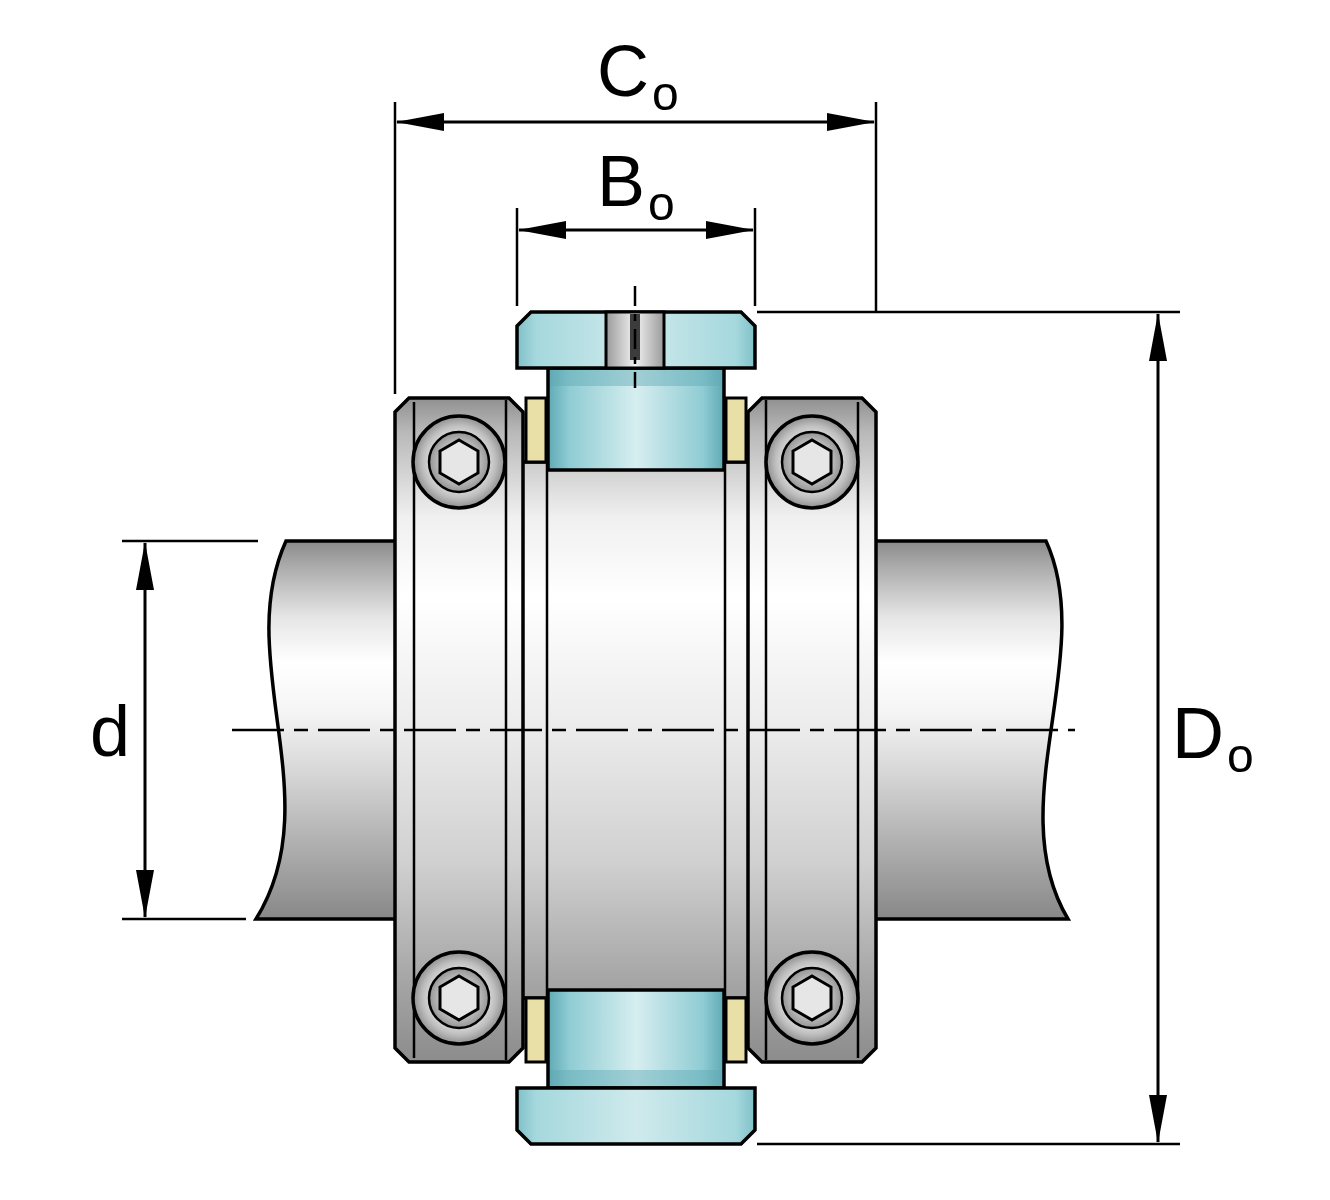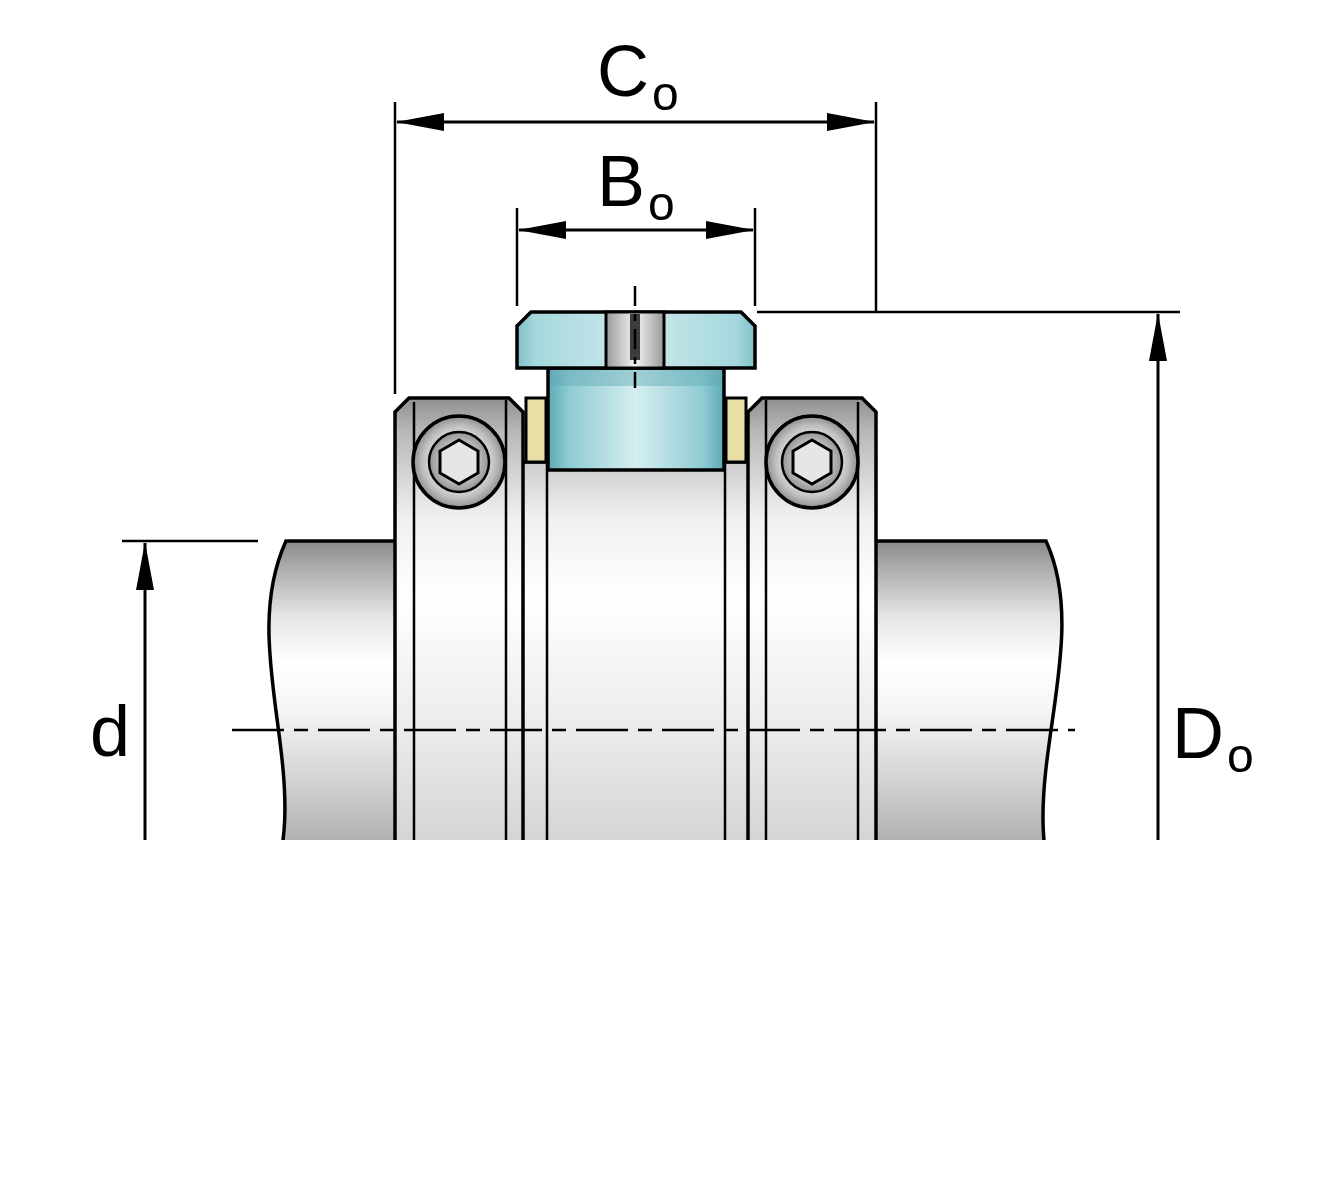--- a/index.html
+++ b/index.html
@@ -1,17 +1,17 @@
 <!DOCTYPE html>
 <html><head>
 <meta charset="utf-8">
 <style>
   html,body{margin:0;padding:0;background:#ffffff;}
   .stage{
-    width:1330px;height:840px;position:relative;background:#ffffff;
+    width:1330px;height:1200px;position:relative;background:#ffffff;
     font-family:"Liberation Sans", sans-serif;
   }
   svg{display:block;}
   .outline{stroke:#000000;stroke-width:3.5;stroke-linejoin:miter;}
   .innerline{stroke:#000000;stroke-width:2.5;fill:none;}
   .dimline{stroke:#000000;stroke-width:3;fill:none;}
   .extline{stroke:#000000;stroke-width:2.5;fill:none;}
   .centerline{stroke:#000000;stroke-width:2.5;fill:none;}
   .arrow{fill:#000000;stroke:none;}
   .dim-label{font-family:"Liberation Sans", sans-serif;font-size:72px;fill:#000000;}

